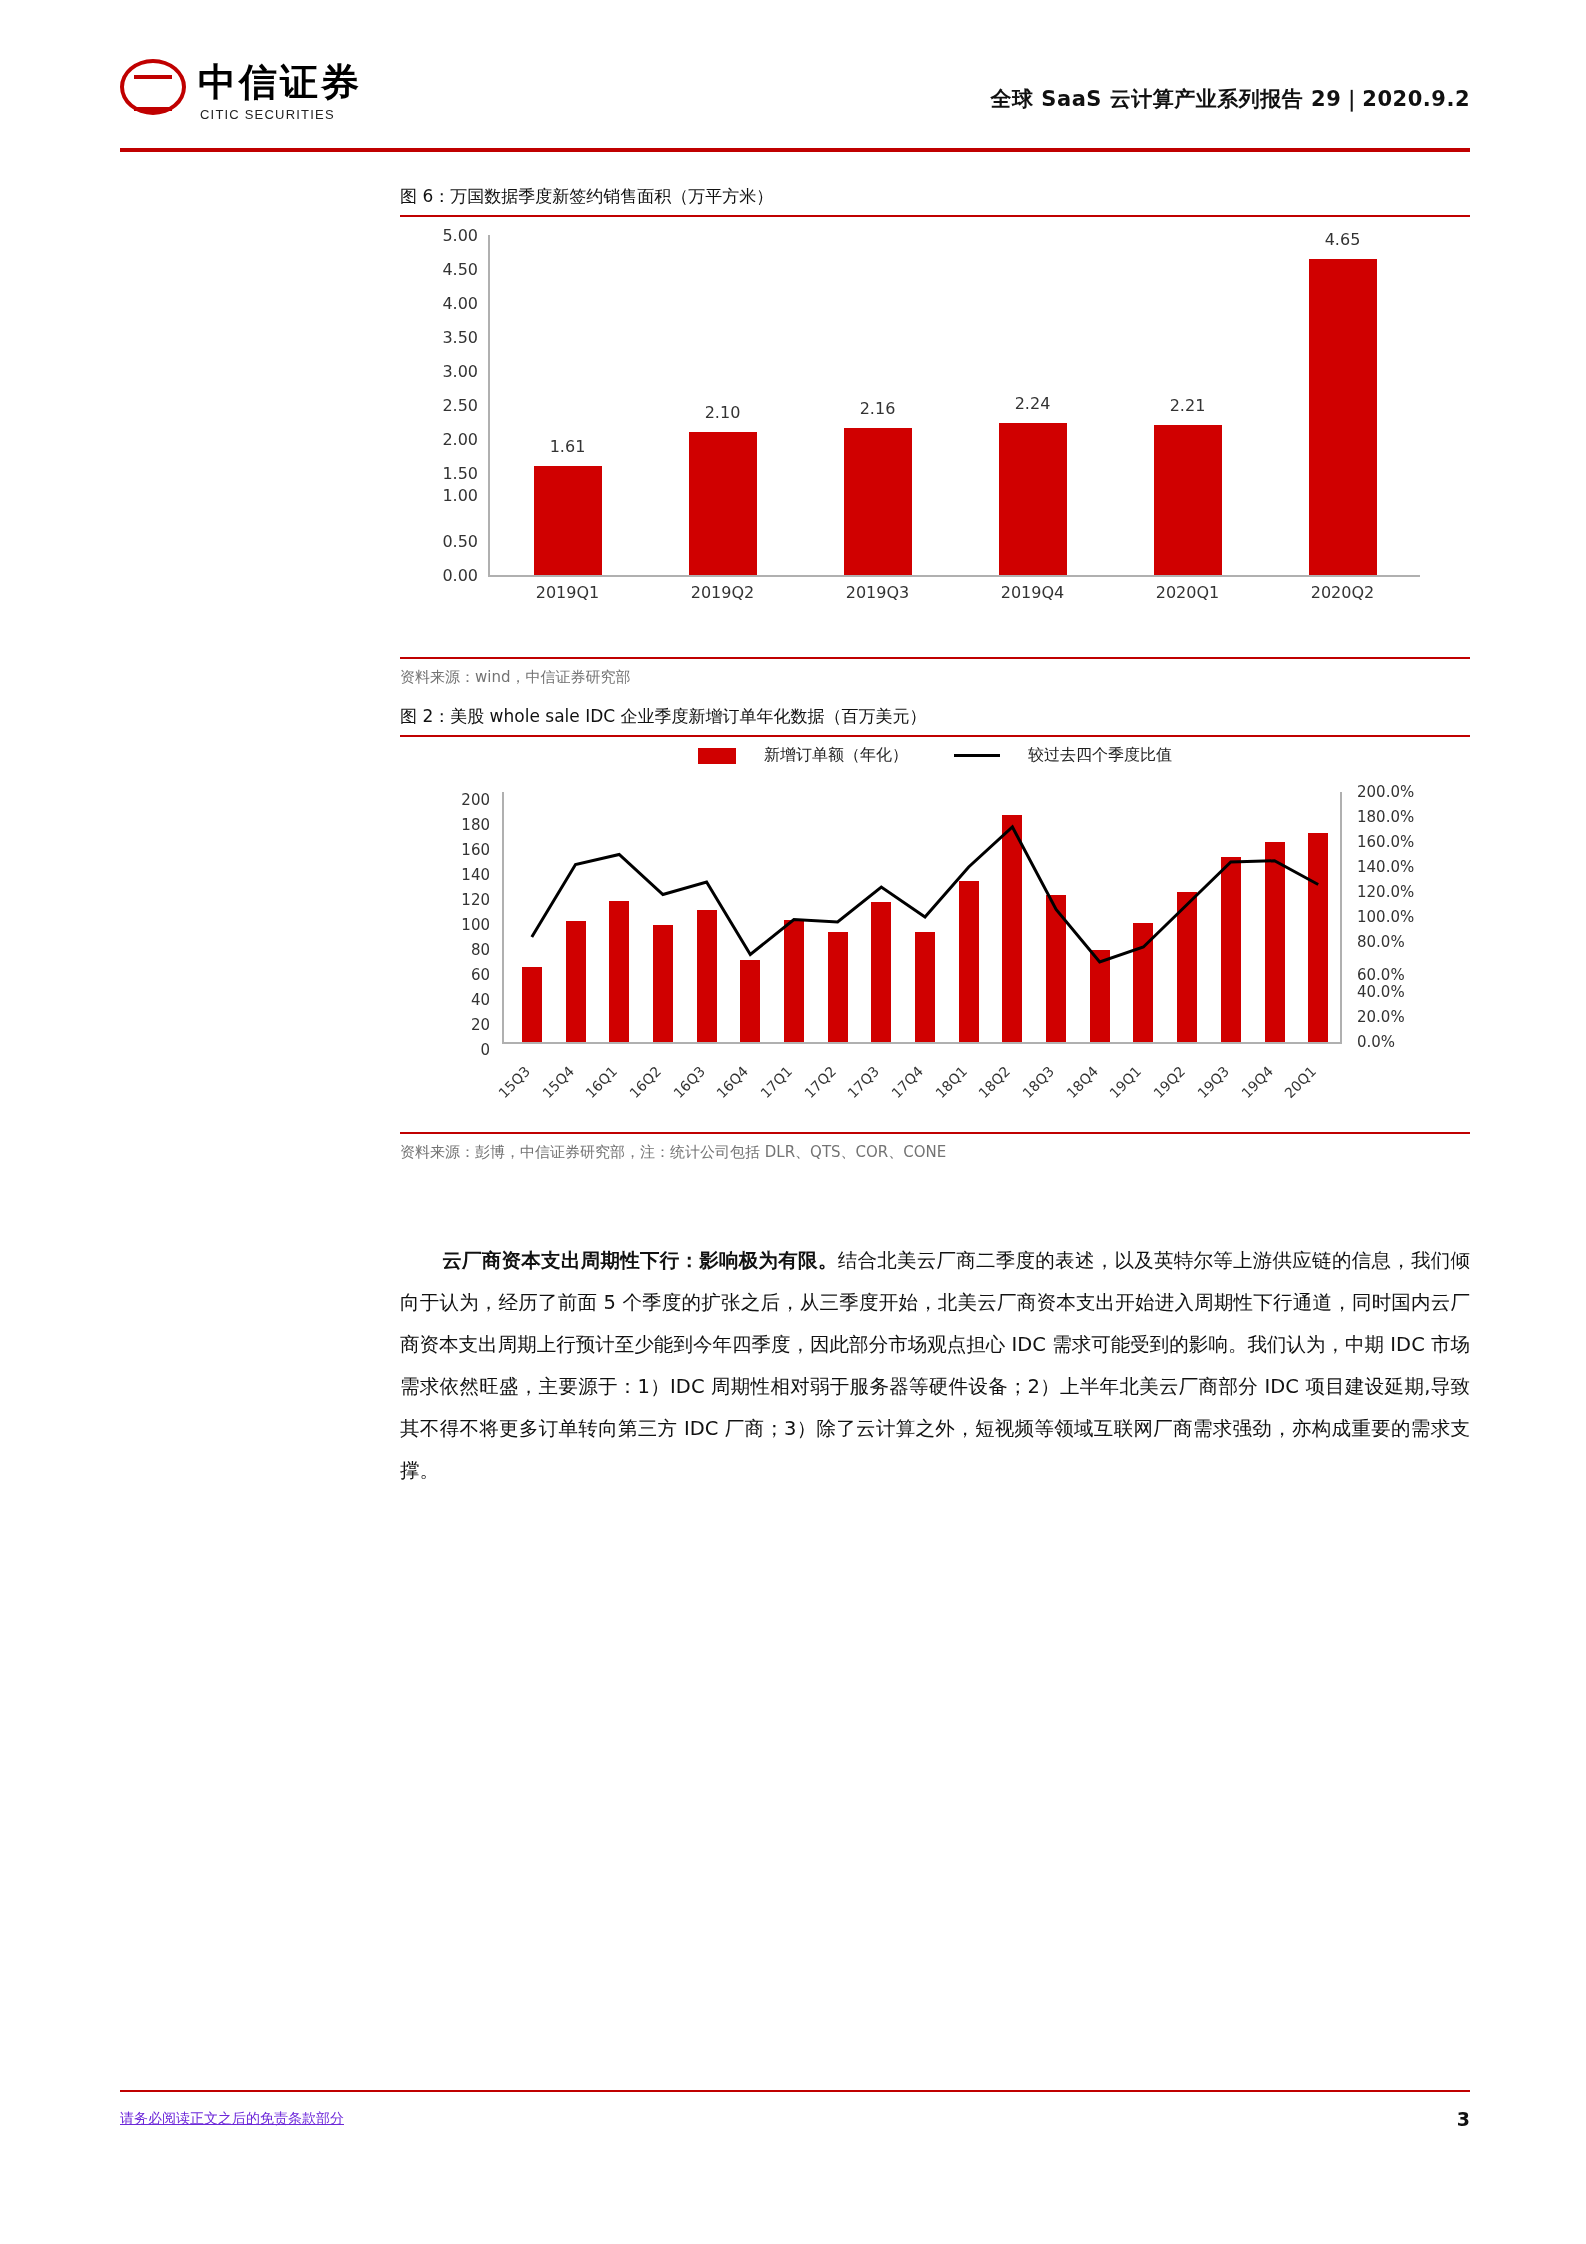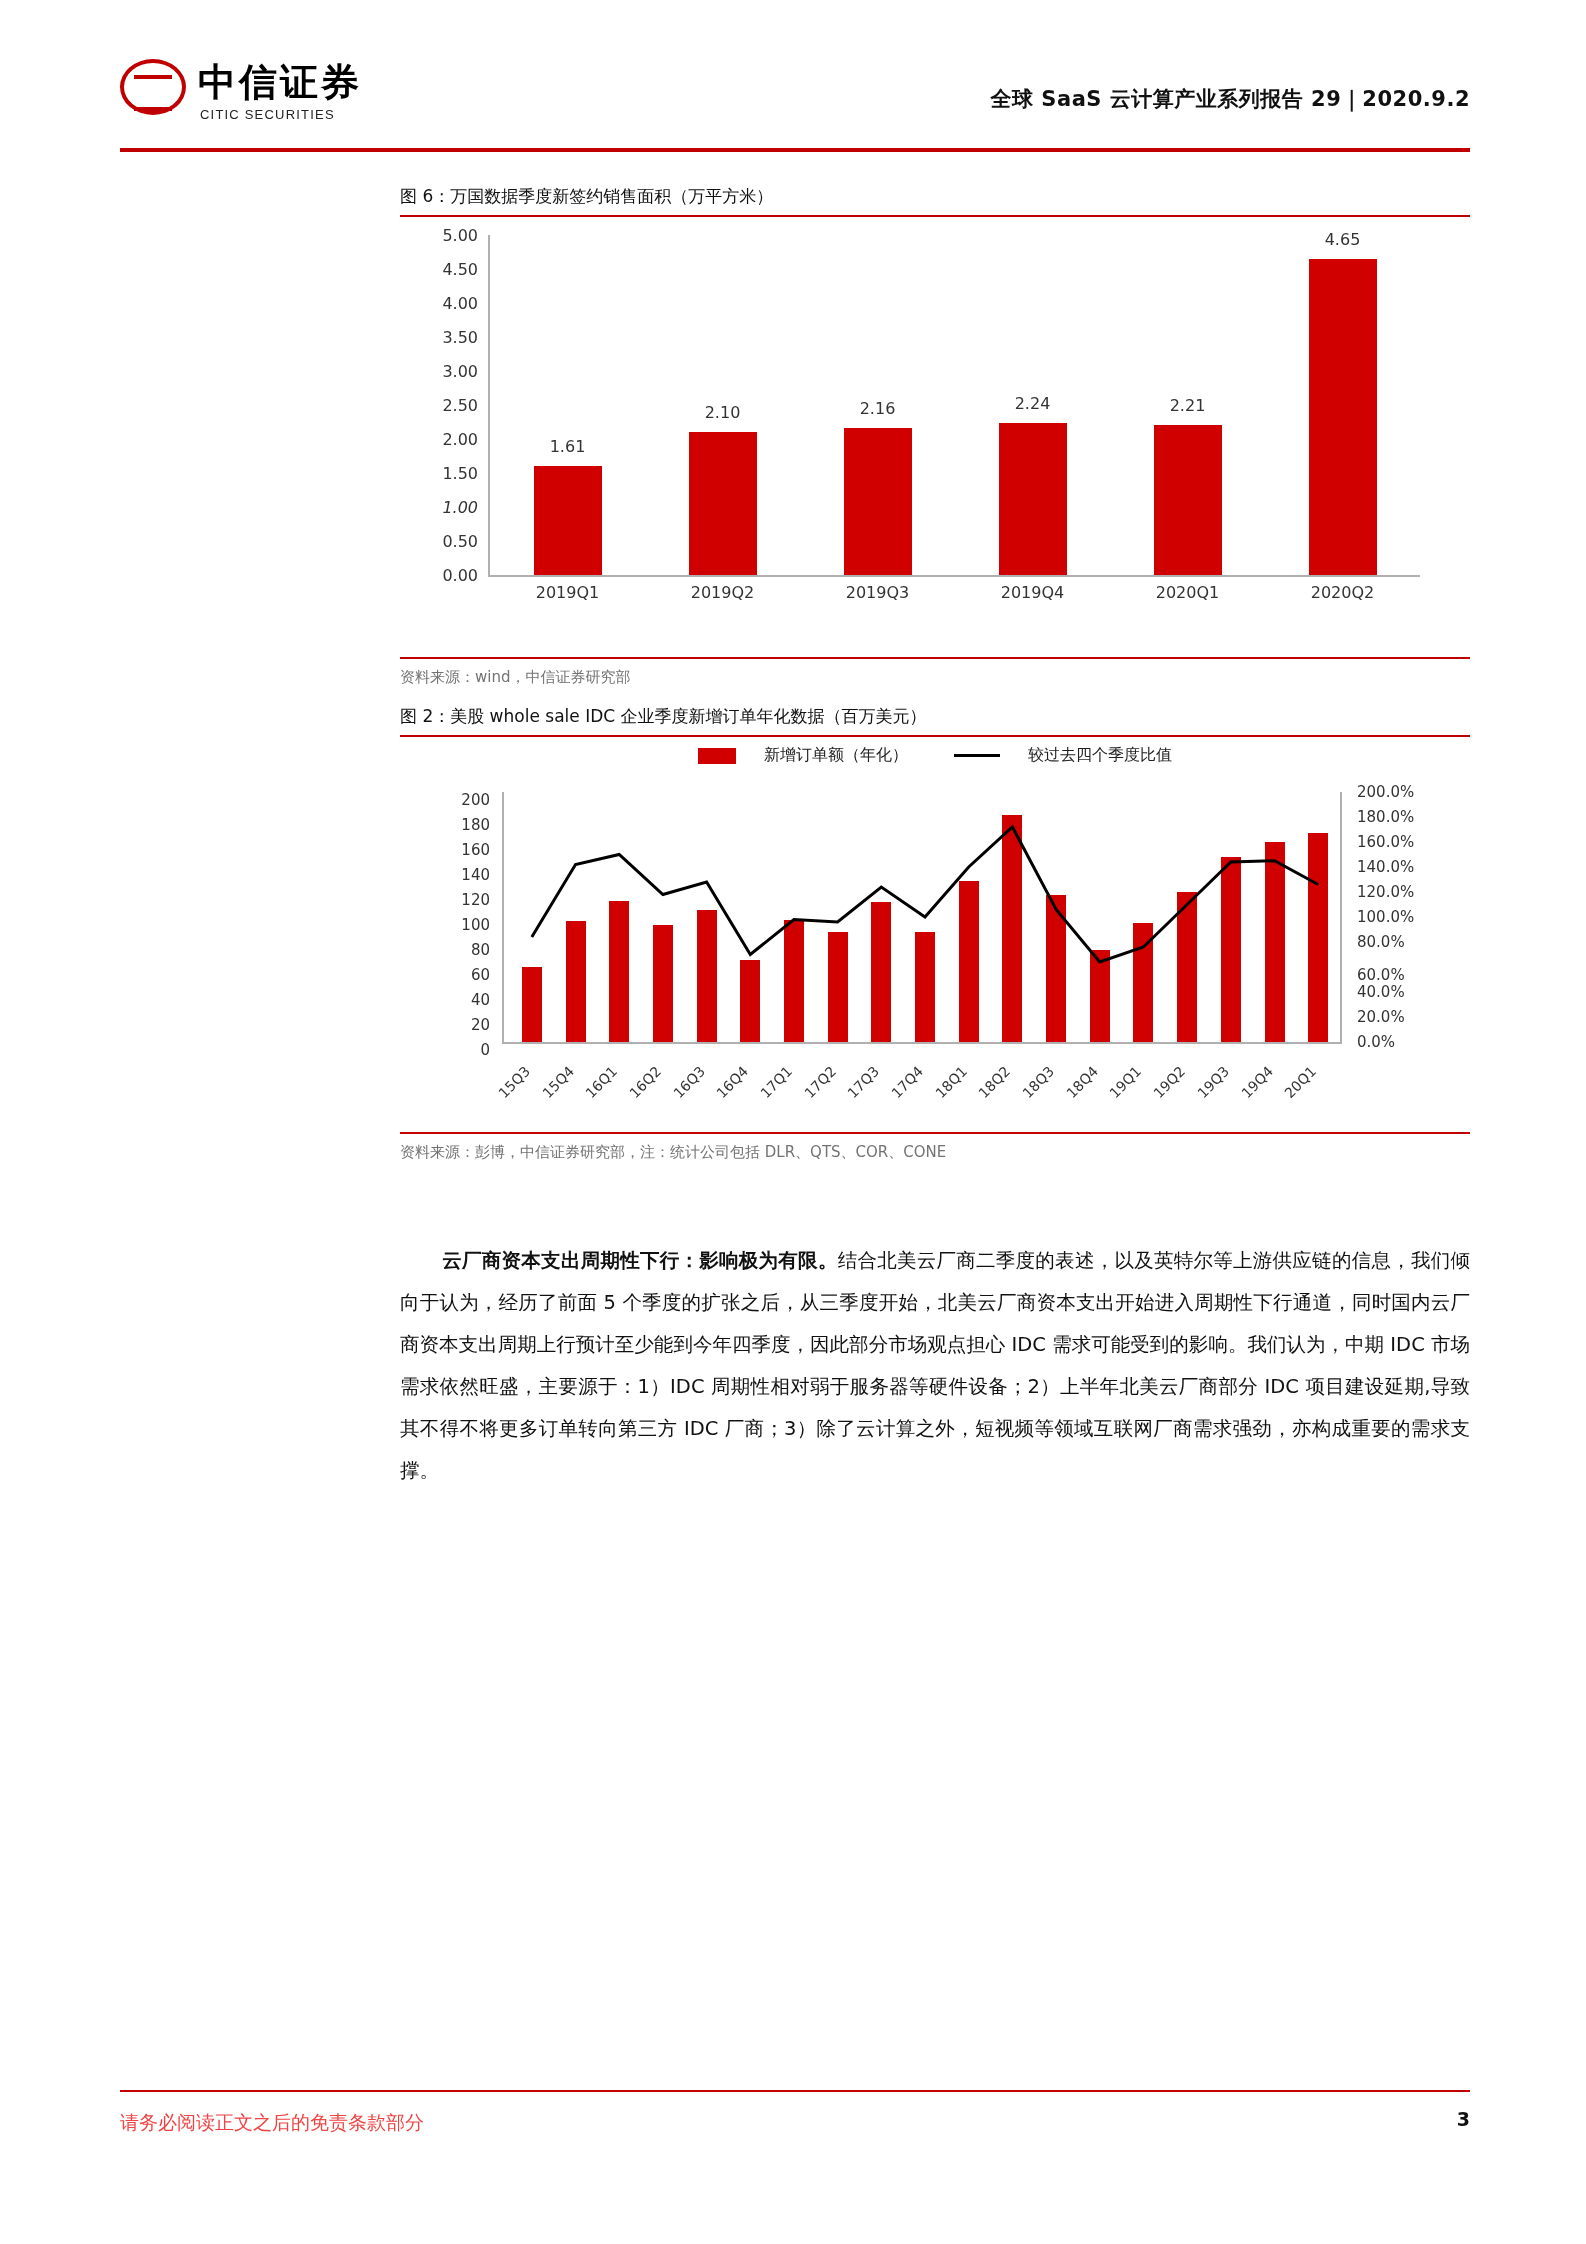--- a/index.html
+++ b/index.html
@@ -130,22 +130,23 @@
     text-align:justify;
     font-family:"DejaVu Sans",sans-serif;
   }
   .bodytext .indent{display:inline-block;width:42px;}
   .bodytext b{font-weight:bold;}
 
   
   .footer-rule{position:absolute;left:120px;top:2090px;width:1350px;height:2px;background:#c00000;}
   .footer-text{
     position:absolute;left:120px;top:2110px;
-    font-size:19px;color:#ef4444;
-    font-family:"DejaVu Sans",sans-serif;
+    font-size:14px;color:#6d28d9;
+    font-family:"DejaVu Sans",sans-serif;
+    text-decoration:underline;
   }
   .footer-page{
     position:absolute;right:116px;top:2108px;
     font-size:19px;color:#111;font-weight:bold;
     font-family:"DejaVu Sans",sans-serif;
   }
 </style>
 </head>
 <body>
 
@@ -162,21 +163,21 @@
   </div>
 
   <div class="fig" id="fig1">
     <div class="fig-caption">图 6：万国数据季度新签约销售面积（万平方米）</div>
     <div class="fig-rule-top"></div>
 
     <div class="chart1-area">
       <div class="c1-yaxis" id="c1-yaxis">
           <div class="c1-ylab" style="top: 340px;">0.00</div>
           <div class="c1-ylab" style="top: 306px;">0.50</div>
-          <div class="c1-ylab" style="top: 272px; font-style: italic;">1.00</div>
+          <div class="c1-ylab" style="top: 260px;">1.00</div>
           <div class="c1-ylab" style="top: 238px;">1.50</div>
           <div class="c1-ylab" style="top: 204px;">2.00</div>
           <div class="c1-ylab" style="top: 170px;">2.50</div>
           <div class="c1-ylab" style="top: 136px;">3.00</div>
           <div class="c1-ylab" style="top: 102px;">3.50</div>
           <div class="c1-ylab" style="top: 68px;">4.00</div>
           <div class="c1-ylab" style="top: 34px;">4.50</div>
           <div class="c1-ylab" style="top: 0px;">5.00</div>
         </div>
       <div class="c1-axisline"></div>

